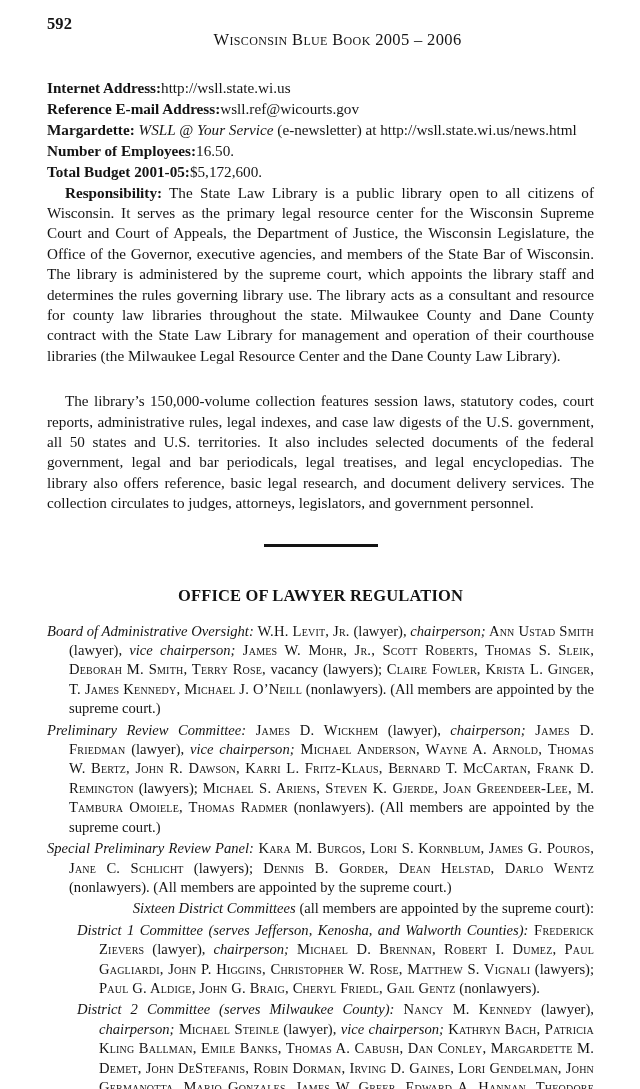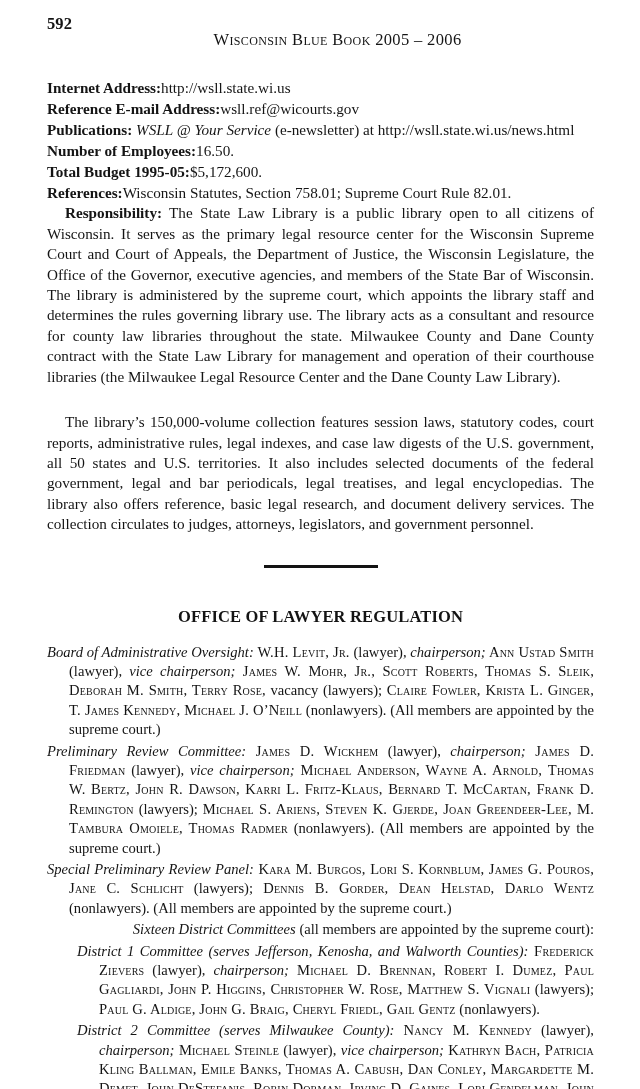--- a/index.html
+++ b/index.html
@@ -138,27 +138,26 @@
     <div class="folio">592</div>
     <div class="runtitle"><span>Wisconsin Blue Book</span><span class="yr"> </span><span class="yr">2005 – 2006</span></div>
   </div>
 
   <div class="col">
 
     <div class="field"><b>Internet Address:</b><span>http://wsll.state.wi.us</span></div>
 
     <div class="field"><b>Reference E-mail Address:</b><span>wsll.ref@wicourts.gov</span></div>
 
-    <div class="field"><b>Publications:</b> <i>WSLL @ Your Service</i><span> (e-newsletter) at http://wsll.state.wi.us/news.html</span></div>
+    <div class="field"><b>Margardette:</b> <i>WSLL @ Your Service</i><span> (e-newsletter) at http://wsll.state.wi.us/news.html</span></div>
 
     <div class="field"><b>Number of Employees:</b><span>16.50.</span></div>
 
-    <div class="field"><b>Total Budget 1995-05:</b><span>$5,172,600.</span></div>
+    <div class="field"><b>Total Budget 2001-05:</b><span>$5,172,600.</span></div>
 
-    <div class="field"><b>References:</b><span>Wisconsin Statutes, Section 758.01; Supreme Court Rule 82.01.</span></div>
 
     <p class="para first"><b>Responsibility:</b><span> The State Law Library is a public library open to all citizens of Wisconsin. It serves as the primary legal resource center for the Wisconsin Supreme Court and Court of Appeals, the Department of Justice, the Wisconsin Legislature, the Office of the Governor, executive agencies, and members of the State Bar of Wisconsin.  The library is administered by the supreme court, which appoints the library staff and determines the rules governing library use. The library acts as a consultant and resource for county law libraries throughout the state.  Milwaukee County and Dane County contract with the State Law Library for management and operation of their courthouse libraries (the Milwaukee Legal Resource Center and the Dane County Law Library).</span></p>
 
     <p class="para first gap">The library’s 150,000-volume collection features session laws, statutory codes, court reports, administrative rules, legal indexes, and case law digests of the U.S. government, all 50 states and U.S. territories.  It also includes selected documents of the federal government, legal and bar periodicals, legal treatises, and legal encyclopedias.  The library also offers reference, basic legal research, and document delivery services.  The collection circulates to judges, attorneys, legislators, and government personnel.</p>
 
     <div class="rule-wrap">
       <span class="rule"></span>
     </div>
 
     <div class="sec-head">OFFICE OF LAWYER REGULATION</div>

